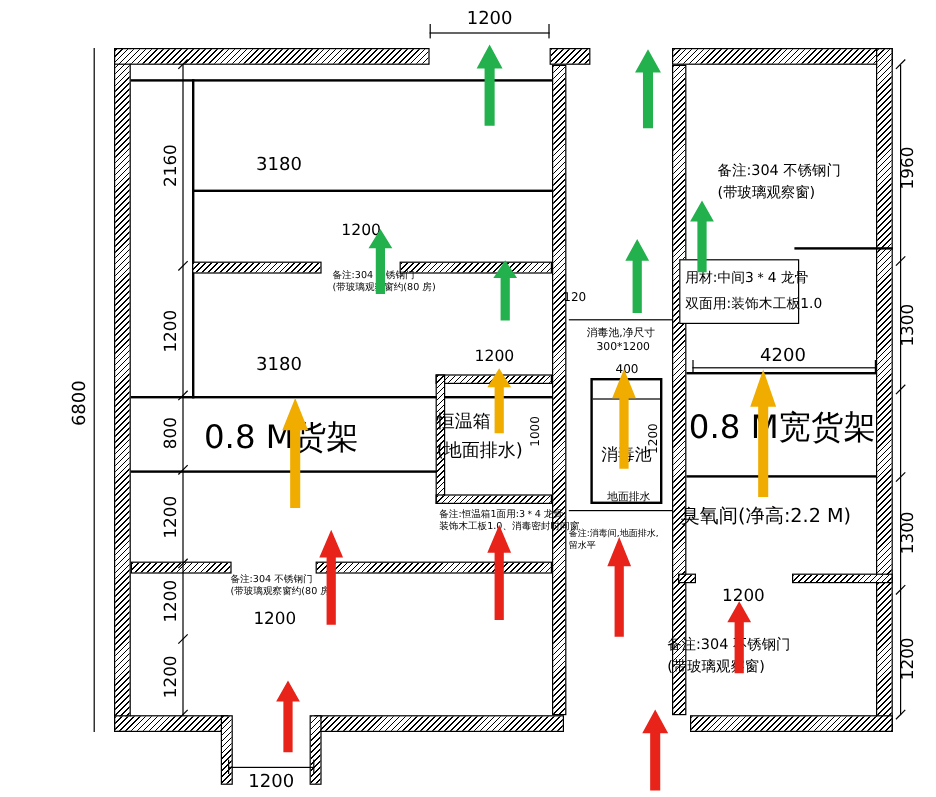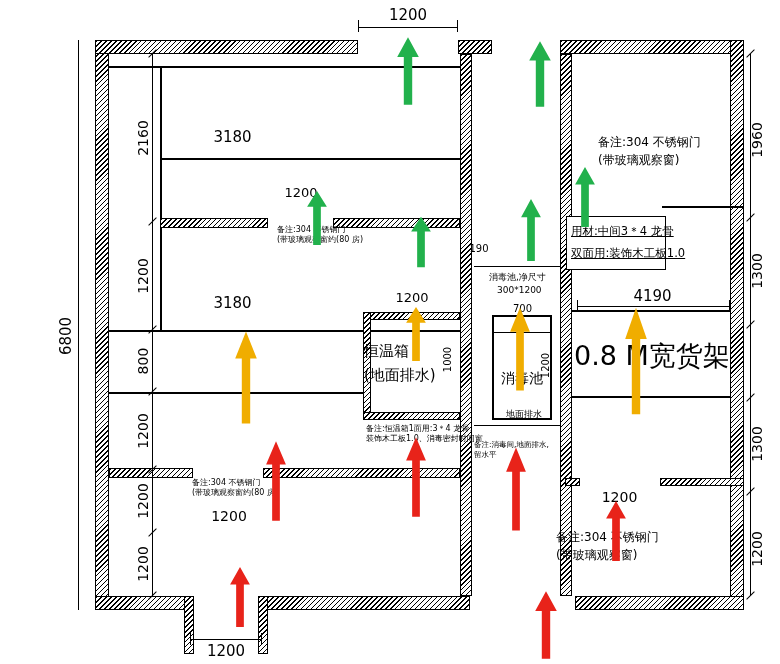--- a/index.html
+++ b/index.html
@@ -7,21 +7,21 @@
         font-family:"DejaVu Sans","Liberation Sans",sans-serif;color:#000;}
   .wall{position:absolute;box-sizing:border-box;border:1px solid #000;
         background:repeating-linear-gradient(135deg,#000 0,#000 1px,#fff 1px,#fff 3.5px);}
   .hline,.vline{position:absolute;background:#000;}
   .box{position:absolute;box-sizing:border-box;border:1px solid #000;background:#fff;}
   .pool{border-width:2px;}
   .dim{position:absolute;text-align:center;font-size:14px;white-space:nowrap;}
   .rot{transform:rotate(-90deg);}
   .lbl{position:absolute;white-space:nowrap;}
   .note{position:absolute;white-space:nowrap;}
-  .u{text-decoration:underline;}
+  .u{}
   .tick{position:absolute;width:11px;height:1px;background:#000;transform:rotate(-45deg);}
   .arrow{position:absolute;display:block;}
 </style>
 </head>
 <body>
 
 <div class="plan">
 
   <div class="wall" style="left:95px;top:40px;width:14px;height:570px"></div>
   <div class="wall" style="left:95px;top:40px;width:263px;height:14px"></div>
@@ -100,32 +100,34 @@
 
   <div class="dim rot" style="left:727px;top:132px;width:60px">1960</div>
   <div class="dim rot" style="left:727px;top:263px;width:60px">1300</div>
   <div class="dim rot" style="left:727px;top:436px;width:60px">1300</div>
   <div class="dim rot" style="left:727px;top:541px;width:60px">1200</div>
 
   <div class="dim" style="left:180px;top:128px;width:105px;font-size:15px">3180</div>
   <div class="dim" style="left:268px;top:185px;width:66px;font-size:13px">1200</div>
   <div class="dim" style="left:180px;top:294px;width:105px;font-size:15px">3180</div>
   <div class="dim" style="left:372px;top:290px;width:80px;font-size:13px">1200</div>
-  <div class="dim" style="left:464px;top:243px;width:30px;font-size:10px">190</div>
-  <div class="dim" style="left:600px;top:287px;width:105px;font-size:15px">4190</div>
-  <div class="dim" style="left:500px;top:303px;width:45px;font-size:10px">700</div>
+  <div class="dim" style="left:464px;top:243px;width:30px;font-size:10px">120</div>
+  <div class="dim" style="left:600px;top:287px;width:105px;font-size:15px">4200</div>
+  <div class="dim" style="left:500px;top:303px;width:45px;font-size:10px">400</div>
   <div class="dim rot" style="left:515px;top:360px;width:60px;font-size:10px">1200</div>
   <div class="dim rot" style="left:417px;top:354px;width:60px;font-size:10px">1000</div>
   <div class="dim" style="left:193px;top:508px;width:72px">1200</div>
   <div class="dim" style="left:577px;top:489px;width:85px">1200</div>
 
+  <div class="lbl" style="left:170px;top:346px;font-size:27px">0.8 M货架</div>
   <div class="lbl" style="left:364px;top:342px;font-size:15px">恒温箱</div>
   <div class="lbl" style="left:364px;top:366px;font-size:15px">(地面排水)</div>
   <div class="lbl" style="left:492px;top:370px;width:60px;font-size:14px;text-align:center">消毒池</div>
   <div class="lbl" style="left:574px;top:338px;font-size:27px">0.8 M宽货架</div>
+  <div class="lbl" style="left:567px;top:420px;font-size:16px">臭氧间(净高:2.2 M)</div>
 
   <div class="note" style="left:598px;top:134px;font-size:12px">备注:304 不锈钢门</div>
   <div class="note" style="left:598px;top:152px;font-size:12px">(带玻璃观察窗)</div>
   <div class="note" style="left:277px;top:224px;font-size:8px">备注:304 不锈钢门</div>
   <div class="note" style="left:277px;top:234px;font-size:8px">(带玻璃观察窗约(80 房)</div>
   <div class="note" style="left:192px;top:477px;font-size:8px">备注:304 不锈钢门</div>
   <div class="note" style="left:192px;top:487px;font-size:8px">(带玻璃观察窗约(80 房)</div>
   <div class="note" style="left:556px;top:529px;font-size:12px">备注:304 不锈钢门</div>
   <div class="note" style="left:556px;top:547px;font-size:12px">(带玻璃观察窗)</div>
   <div class="note u" style="left:571px;top:224px;font-size:11.5px">用材:中间3＊4 龙骨</div>

